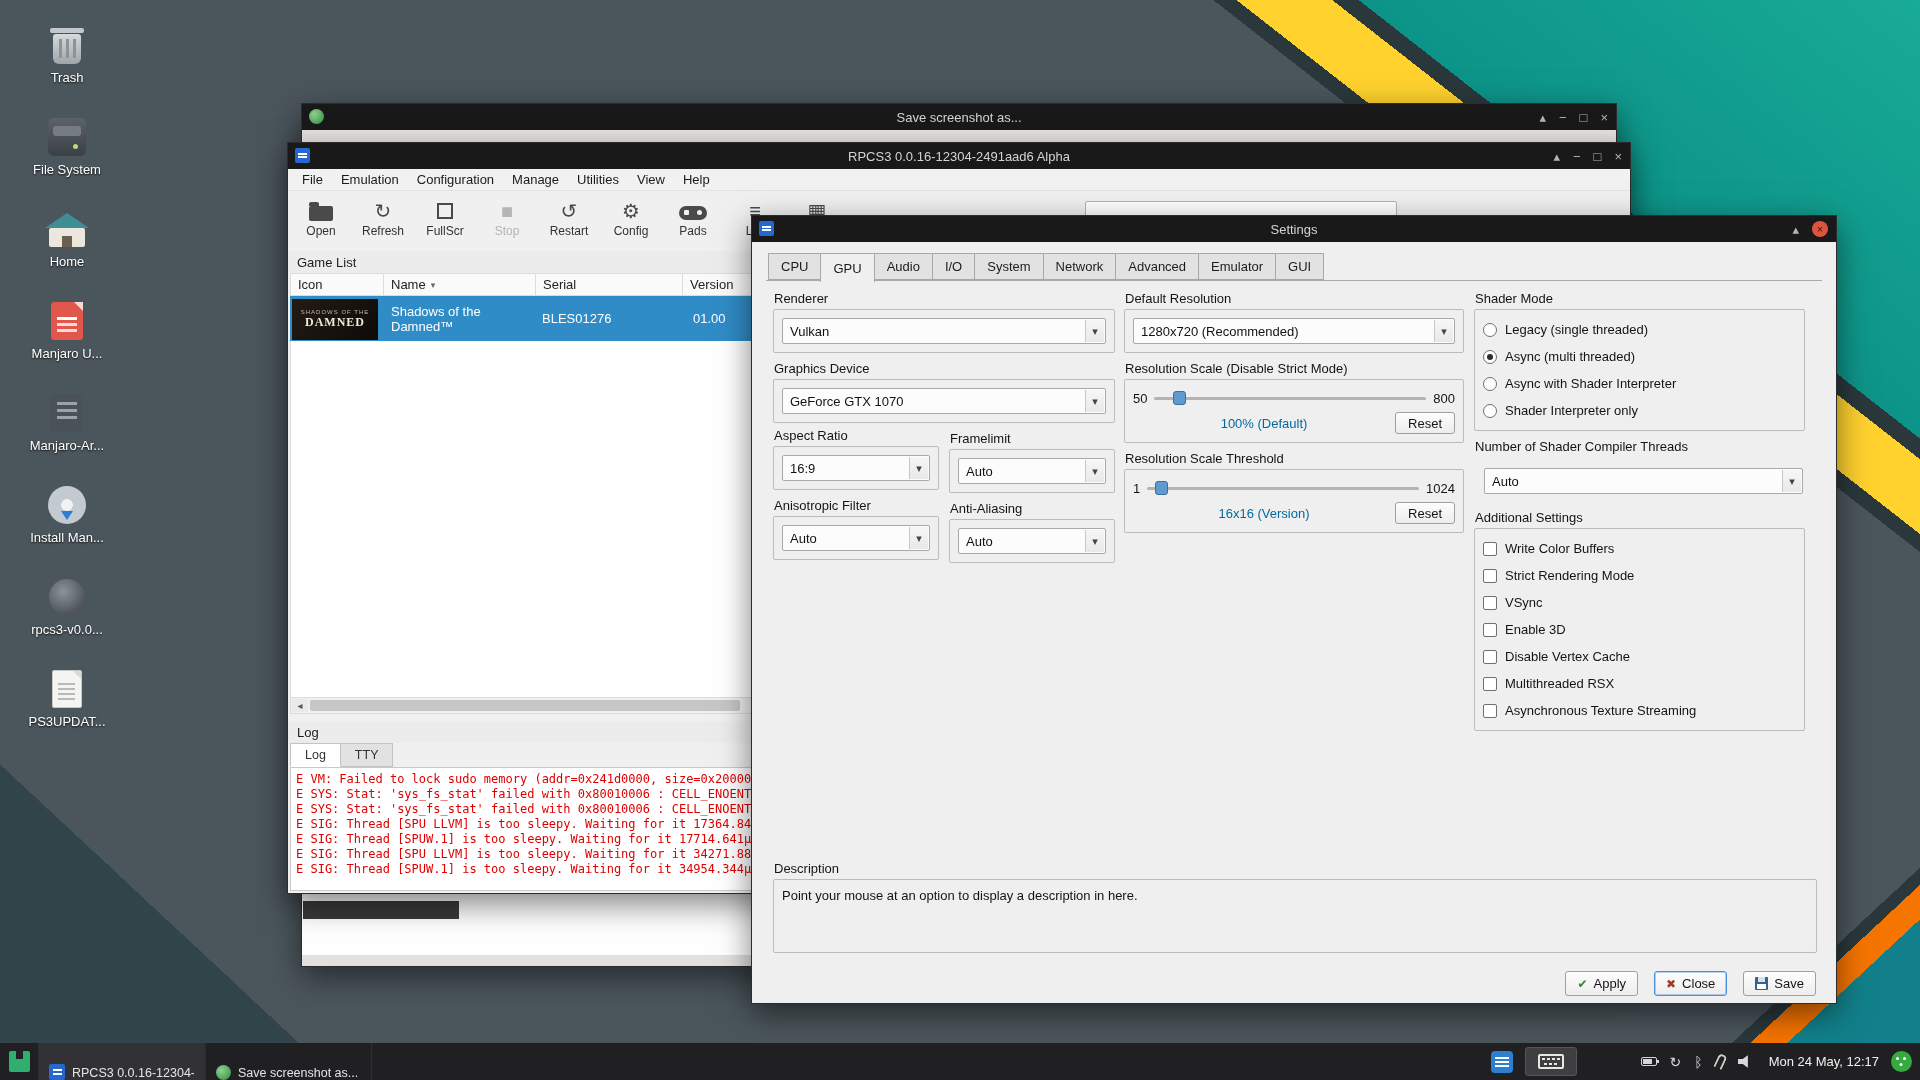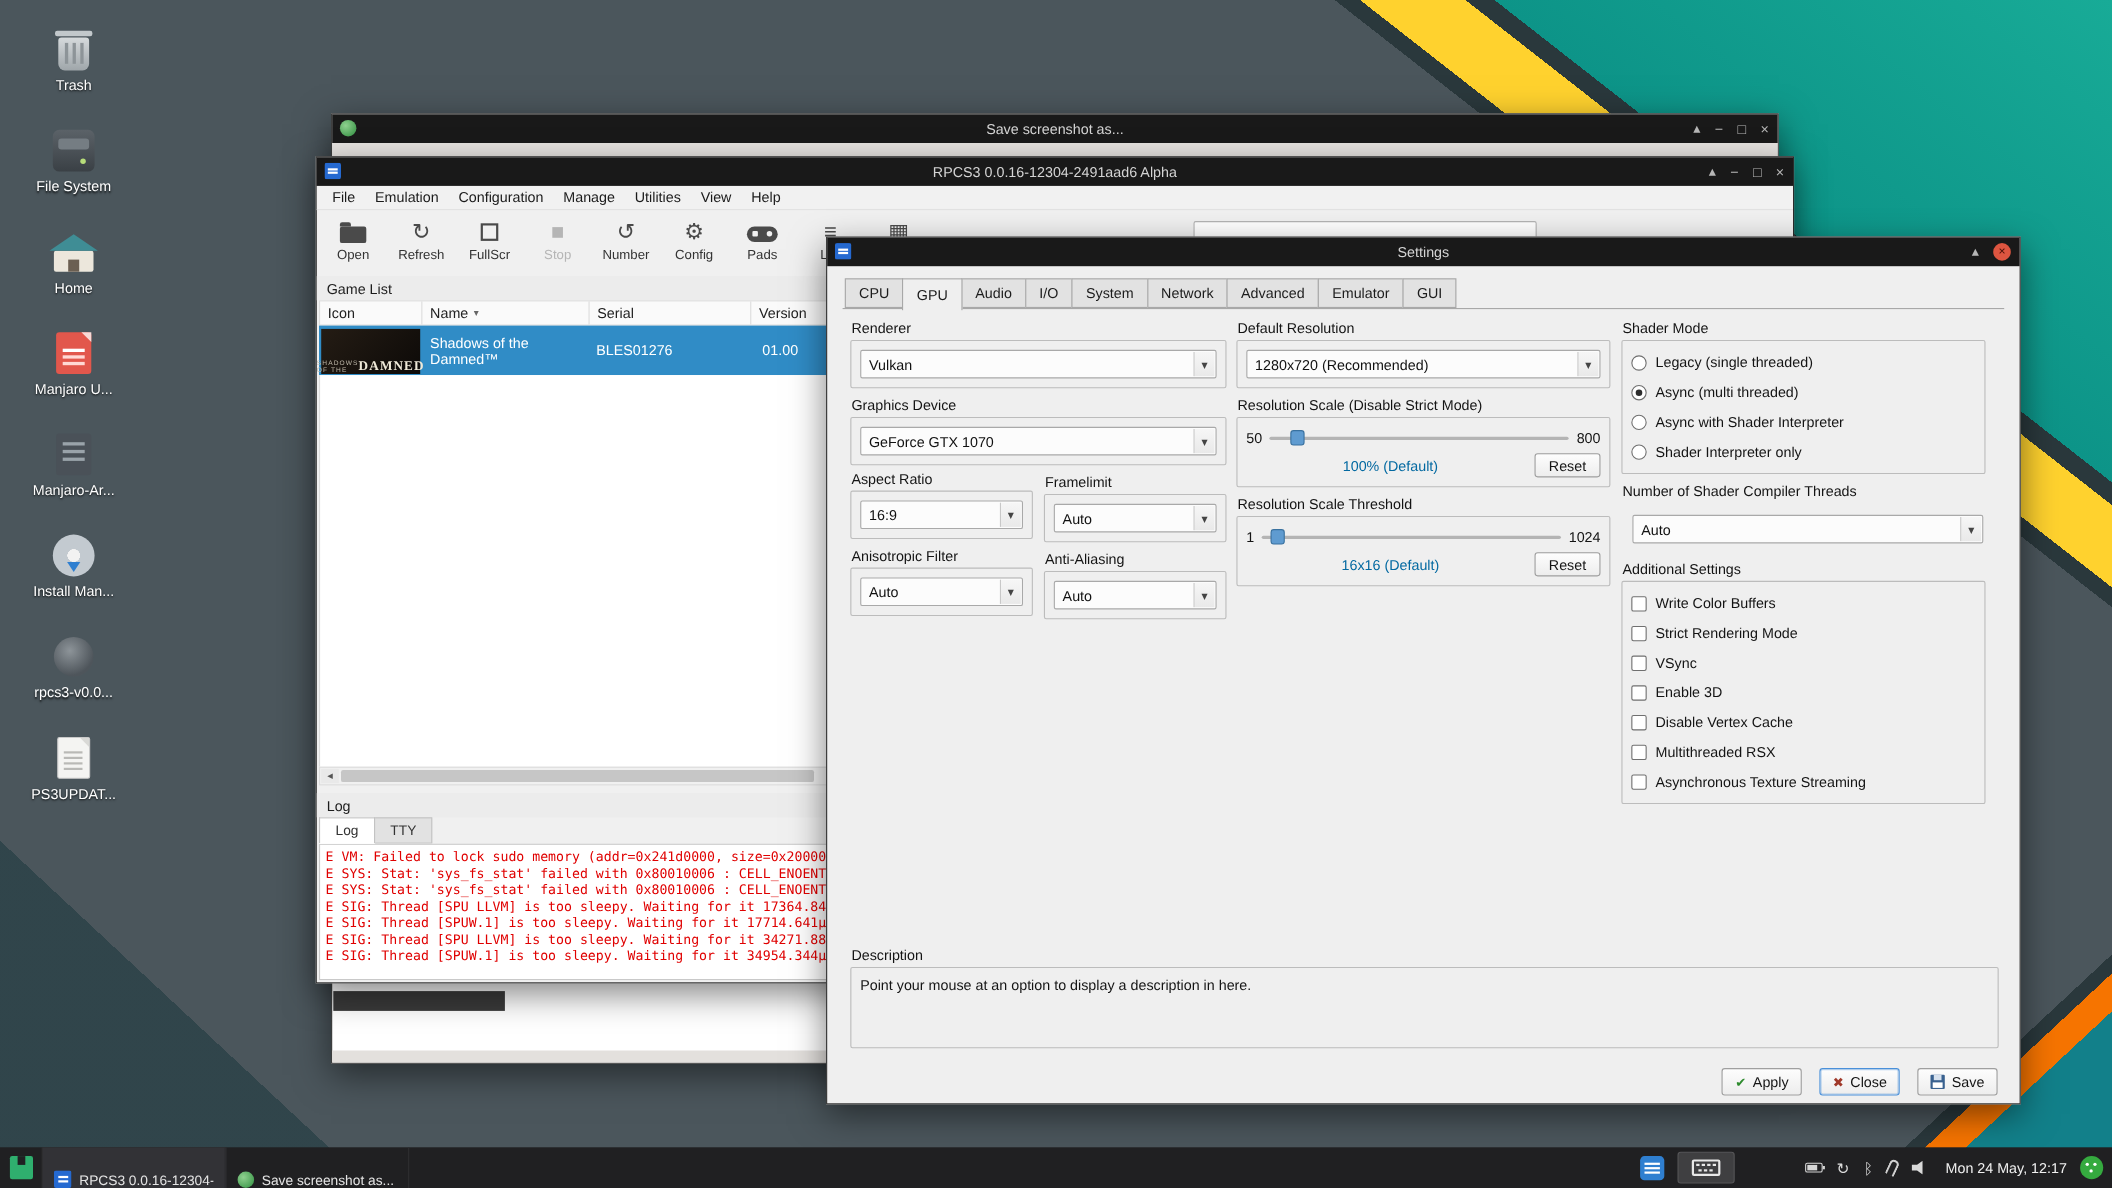--- a/index.html
+++ b/index.html
@@ -70,21 +70,21 @@
 .gsearch{position:absolute;left:797px;top:58px;width:312px;height:27px;background:#fff;border:1px solid #b3b3b3;border-radius:2px}
 .docktitle{position:absolute;left:0;right:0;height:22px;background:#ececec;font-size:13px;color:#1d1d1d;display:flex;align-items:center;padding-left:9px}
 #gl-title{top:108px}
 #gl-header{position:absolute;top:130px;left:2px;right:2px;height:23px;display:flex;background:#fafafa;border:1px solid #dcdcdc;font-size:13px;color:#222}
 .hcell{display:flex;align-items:center;padding-left:7px;border-right:1px solid #dcdcdc;height:100%}
 .w-icon{width:93px}.w-name{width:152px}.w-serial{width:147px}.w-version{flex:1;border-right:none}
 .sort{margin-left:5px;font-size:9px;color:#666}
 #gl-row{position:absolute;top:153px;left:2px;right:2px;height:45px;background:#308cc6;display:flex;color:#fff;font-size:13px}
 .rcell{display:flex;align-items:center;padding-left:7px}
 .name-cell{flex-direction:column;align-items:flex-start;justify-content:center;line-height:15px;padding-left:8px}
-.banner{width:90px;height:41px;margin:2px 5px 0 2px;background:linear-gradient(135deg,#241c14,#0d0a08);display:flex;flex-direction:row;align-items:flex-end;justify-content:center}
+.banner{width:90px;height:41px;margin:2px 5px 0 2px;background:linear-gradient(135deg,#241c14,#0d0a08);display:flex;flex-direction:column;align-items:center;justify-content:center}
 .b1{font-size:6px;letter-spacing:1px;color:#bdb7a8}
 .b2{font-family:"Liberation Serif","DejaVu Serif",serif;font-size:12px;font-weight:bold;letter-spacing:1px;color:#efe9d8}
 #gl-empty{position:absolute;top:198px;left:2px;right:2px;height:356px;background:#fff;border-left:1px solid #dcdcdc;border-right:1px solid #dcdcdc}
 #gl-hscroll{position:absolute;top:554px;left:2px;right:2px;height:17px;background:#f0f0f0;border:1px solid #dcdcdc}
 .sbtn{position:absolute;top:1px;width:16px;height:13px;display:flex;align-items:center;justify-content:center;color:#555;font-size:10px;background:#e9e9e9}
 .sbtn.left{left:1px}.sbtn.right{right:1px}
 .sthumb{position:absolute;left:19px;top:2px;width:430px;height:11px;background:#c6c6c6;border-radius:2px}
 #log-title{top:578px}
 #log-tabs{position:absolute;top:600px;left:2px;height:24px;display:flex;font-size:12.5px}
 .ltab{padding:0 14px;display:flex;align-items:center;border:1px solid #c3c3c3;background:#e2e2e2;color:#333;margin-right:-1px}
@@ -268,21 +268,21 @@
             <span class="fullscr-i"></span>
           </span>
         <span>FullScr</span>
       </div>
       <div class="titem disabled">
         <span class="ticon">■</span>
         <span>Stop</span>
       </div>
       <div class="titem">
         <span class="ticon">↺</span>
-        <span>Number</span>
+        <span>Restart</span>
       </div>
       <div class="titem">
         <span class="ticon">⚙</span>
         <span>Config</span>
       </div>
       <div class="titem">
         <span class="ticon">
             <span class="pads-i"></span>
           </span>
         <span>Pads</span>
@@ -458,21 +458,21 @@
         <div class="glabel">Resolution Scale Threshold</div>
         <div class="gbox slim">
           <div class="srow">
             <span>1</span>
             <span class="slider">
                 <span class="shandle" style="left:3%"></span>
               </span>
             <span>1024</span>
           </div>
           <div class="srow2">
-            <span class="cur">16x16 (Default)</span>
+            <span class="cur">16x16 (Version)</span>
             <span class="btn reset">Reset</span>
           </div>
         </div>
       </div>
     </div>
 
     <div class="scol" id="col-r">
       <div class="grp">
         <div class="glabel">Shader Mode</div>
         <div class="gbox slim">

